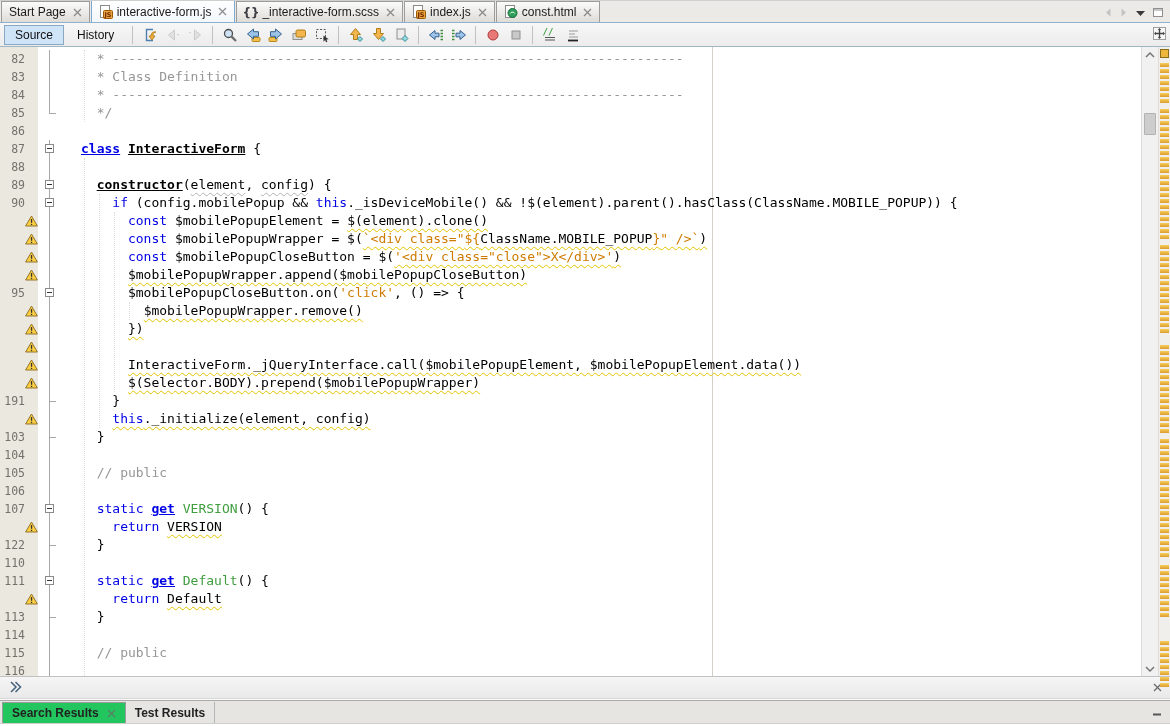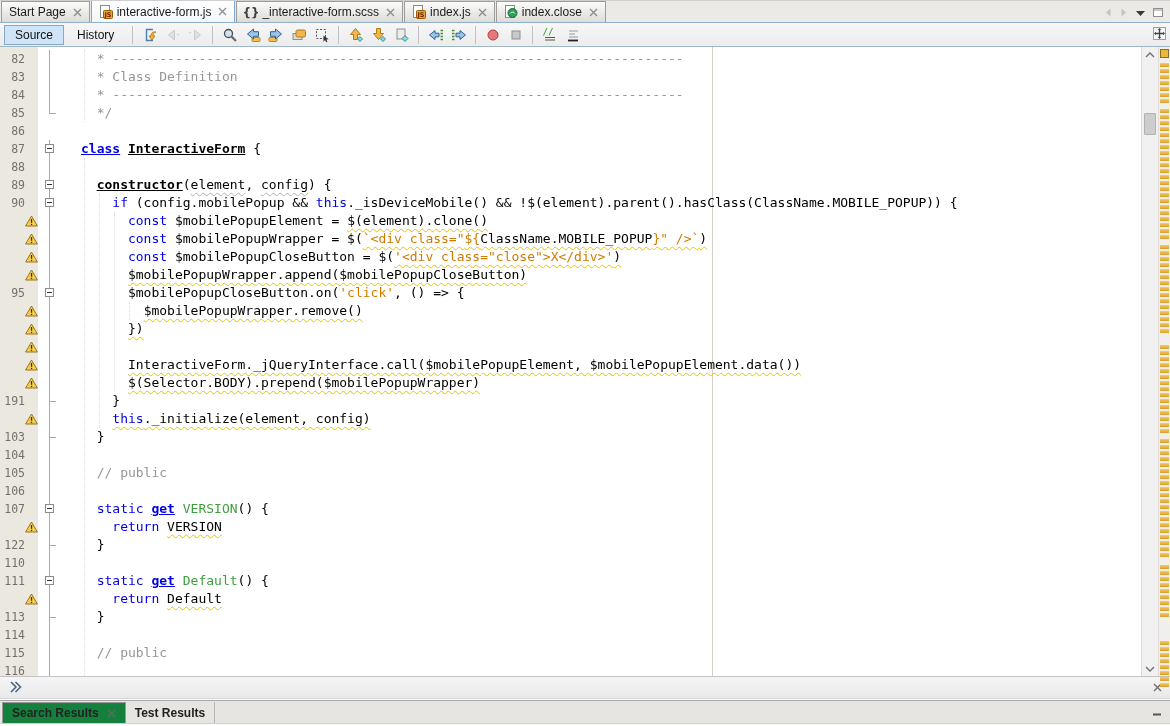--- a/index.html
+++ b/index.html
@@ -71,21 +71,21 @@
   
   .breadcrumb{height:22px;background:linear-gradient(#f5f5f5,#e9e9e9);border-top:1px solid #c2c2c2;
               display:flex;align-items:center;padding:0 8px;}
   .bc-close{margin-left:auto;display:inline-flex;}
 
   
   .strip1{height:3px;background:#fbfbfb;border-top:1px solid #d7d7d7;border-bottom:1px solid #a9a9a9;}
   .bottom-tabs{height:22px;background:#e7e5e1;display:flex;align-items:flex-end;padding-left:2px;}
   .btab{height:21px;display:flex;align-items:center;gap:5px;padding:0 9px;font-size:12px;font-weight:bold;color:#222;
         border-right:1px solid #b5b5b5;}
-  .btab.active{background:#15803d;border:1px solid #9b9b9b;border-bottom:none;}
+  .btab.active{background:#22c55e;border:1px solid #9b9b9b;border-bottom:none;}
   .min{margin-left:auto;padding:0 8px 4px 0;display:inline-flex;}
   .bottom-content{height:3px;background:#ffffff;border-top:1px solid #cfcfcf;}
 </style>
 </head>
 <body>
 
 <div class="app">
 
   <div class="tabbar">
     <div class="tabs" id="doc-tabs">
@@ -141,21 +141,21 @@
           </span>
         </div>
         <div class="tab">
           <span class="ticon">
             <svg width="14" height="14">
               <rect x="1.5" y="0.5" width="9" height="12" fill="#fff" stroke="#8a8a8a"></rect>
               <circle cx="8.5" cy="8" r="4.5" fill="#2e9e5b" stroke="#1c6e3c"></circle>
               <path d="M6.2 8.5 A2.6 2.6 0 0 1 10.8 8.5" fill="none" stroke="#fff" stroke-width="1"></path>
             </svg>
           </span>
-          <span class="tlabel">index.close</span>
+          <span class="tlabel">const.html</span>
           <span class="tclose">
             <svg width="9" height="9">
               <path d="M1 1 L8 8 M8 1 L1 8" stroke="#6b6b6b" stroke-width="1.3"></path>
             </svg>
           </span>
         </div>
       </div>
     <div class="tab-controls">
       <span class="tc">
           <svg width="10" height="11">

